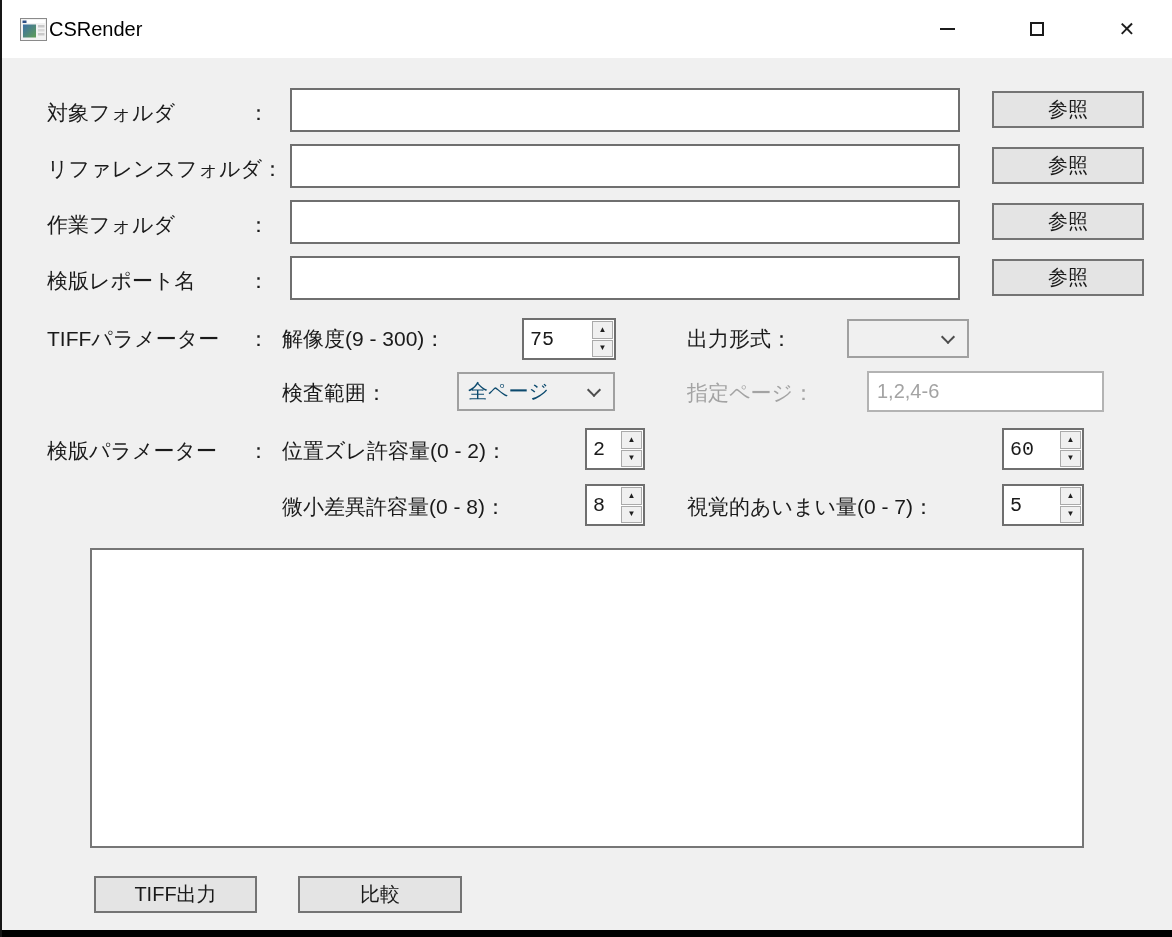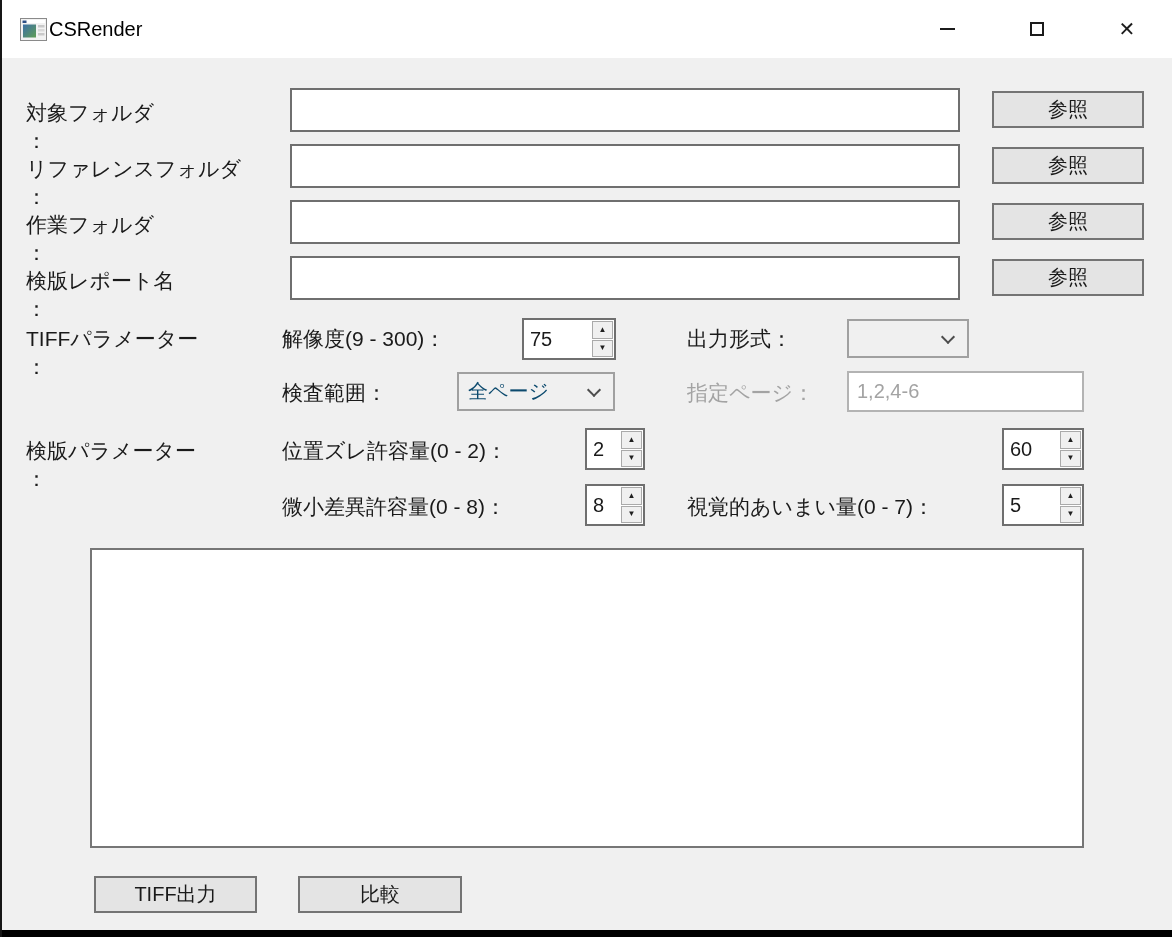--- a/index.html
+++ b/index.html
@@ -26,38 +26,38 @@
   .app-icon { margin-left:18px; width:27px; height:23px; flex:0 0 auto; }
   .title-text { margin-left:2px; font-size:20px; color:#000; }
   .win-controls { margin-left:auto; display:flex; height:100%; }
   .win-btn { width:90px; height:100%; display:flex; align-items:center; justify-content:center; cursor:default; }
   .glyph-min { width:15px; height:2px; background:#1b1b1b; }
   .glyph-max { width:14px; height:14px; border:2px solid #1b1b1b; background:transparent; }
   .glyph-close { font-size:20px; color:#1b1b1b; line-height:1; }
 
   
   .lbl { position:absolute; font-size:21px; color:#1a1a1a; white-space:nowrap; }
-  .lbl-split { display:flex; justify-content:space-between; width:222px; left:24px;flex-direction:column; }
+  .lbl-split { display:flex; justify-content:space-between; width:222px; left:45px; }
   .lbl-gray { color:#a3a3a3; }
 
   .textbox {
     position:absolute; background:#ffffff; border:2px solid #6f6f6f;
     font-family:"Liberation Sans", sans-serif; font-size:20px; color:#1a1a1a;
     padding:0 8px; outline:none;
   }
-  .textbox.dim { border-color:#b3b3b3; color:#a3a3a3; }
+  .textbox.dim { border-color:#b3b3b3; color:#a3a3a3;margin-left:20px; }
 
   .btn {
     position:absolute; background:#e4e4e4; border:2px solid #747474;
     display:flex; align-items:center; justify-content:center;
     font-size:20px; color:#1a1a1a; cursor:default; user-select:none;
   }
 
   .spinner { position:absolute; background:#ffffff; border:2px solid #6f6f6f; display:flex; }
-  .spinner .val { flex:1; display:flex; align-items:center; padding-left:6px; font-size:20px; color:#1a1a1a; overflow:hidden; }
+  .spinner .val { flex:1; display:flex; align-items:center; padding-left:6px; font-size:20px; color:#1a1a1a; overflow:hidden;font-family:Liberation Mono, monospace; }
   .spin-col { width:23px; display:flex; flex-direction:column; padding:1px; gap:1px; }
   .spin-btn {
     flex:1; background:#f0f0f0; border:1px solid #aaaaaa;
     display:flex; align-items:center; justify-content:center;
     font-size:8px; color:#202020; line-height:1; cursor:default;
   }
 
   .combo {
     position:absolute; background:#f0f0f0; border:2px solid #a0a0a0;
     display:flex; align-items:center; padding-left:9px;

